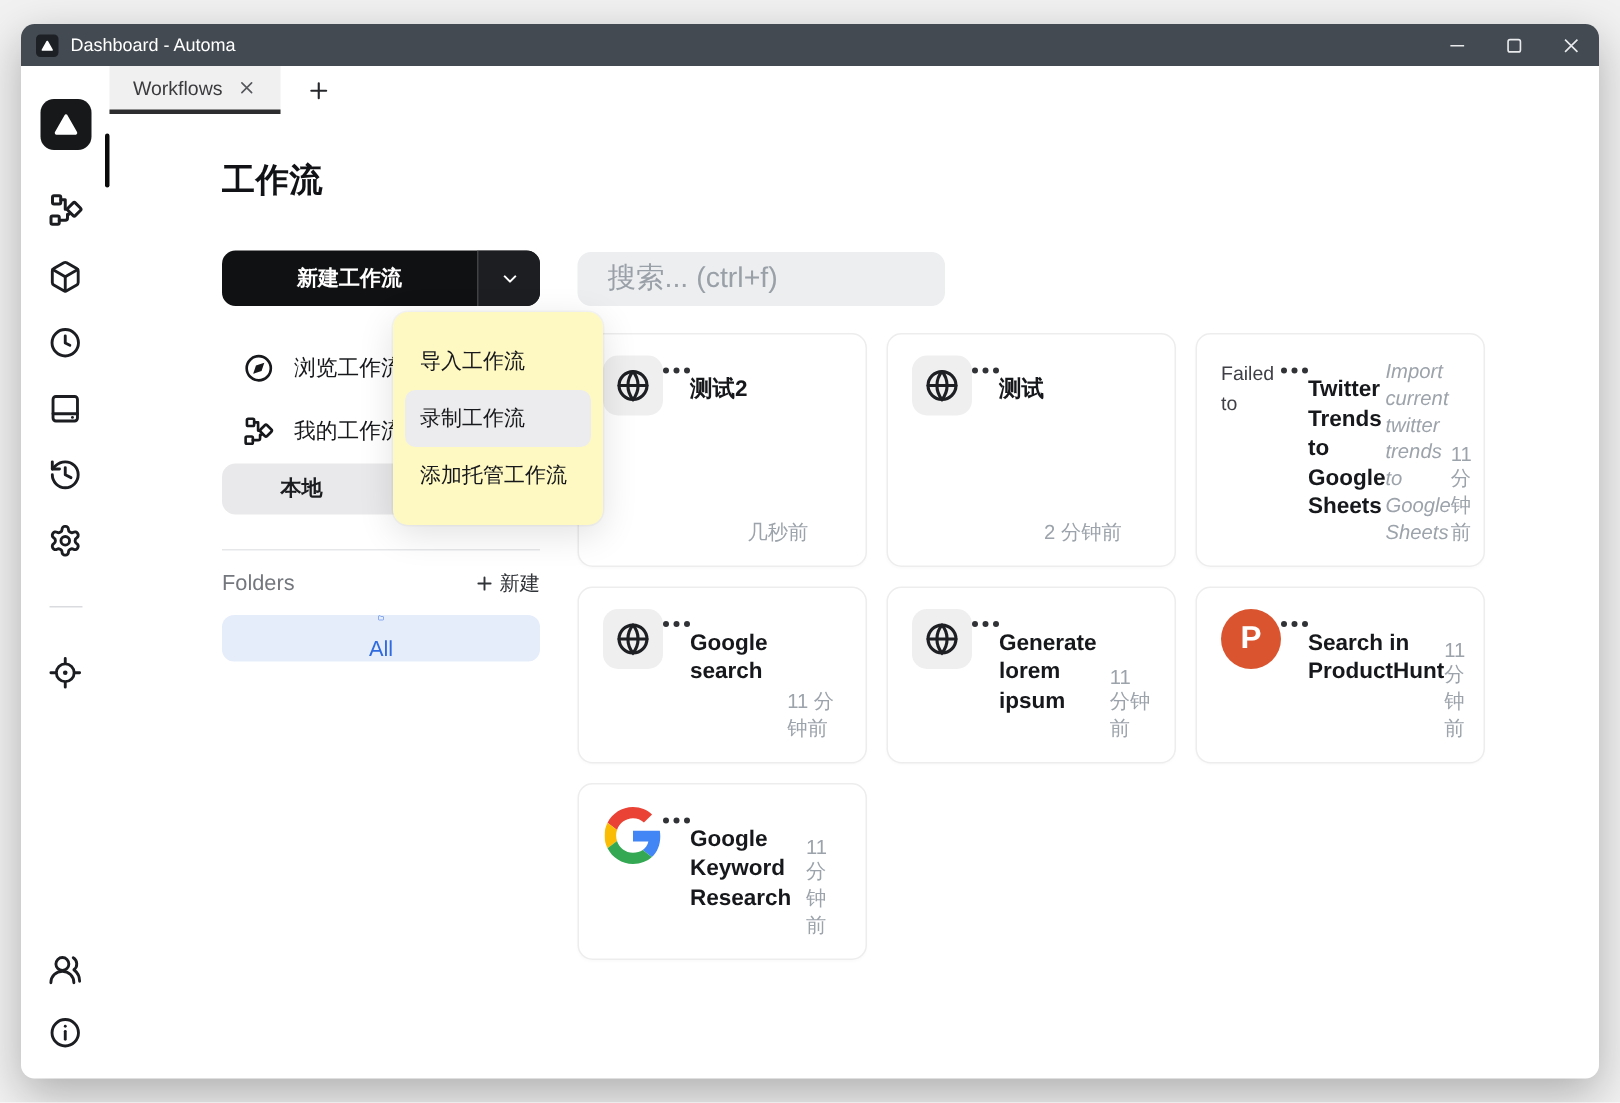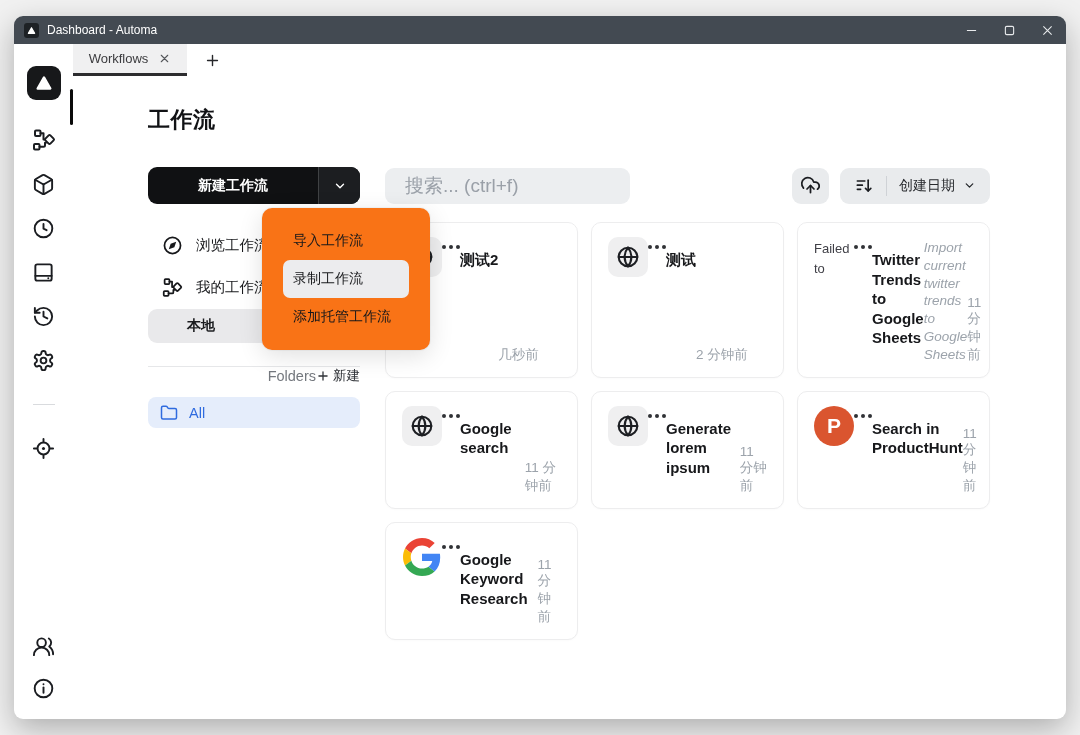--- a/index.html
+++ b/index.html
@@ -56,21 +56,21 @@
   .tab {
     width:114px; background:#f0f0f1; border-bottom:3px solid #2d2d2f;
     display:flex; align-items:center; justify-content:center; gap:10px;
     font-size:13px; color:#3b3b3e; cursor:pointer;
   }
   .tab-close { display:flex; color:#55575b; }
   .newtab-btn { width:34px; display:flex; align-items:center; justify-content:center; color:#26272a; background:none; border:none; margin-left:8px; cursor:pointer; }
   
   .main { flex:1; padding:29px 76px 0 75px; min-width:0; }
   .page-title { font-size:22px; font-weight:700; color:#111215; letter-spacing:.5px; }
-  .controls-row { display:flex; align-items:center; margin-top:32px; }
+  .controls-row { display:flex; align-items:flex-end; margin-top:32px; }
   .new-wf-btn {
     width:212px; height:37px; background:#101113; border:none; border-radius:9px;
     color:#fff; display:flex; align-items:stretch; cursor:pointer; padding:0; overflow:hidden;
   }
   .new-wf-label { flex:1; display:flex; align-items:center; justify-content:center; font-size:14px; font-weight:700; }
   .new-wf-caret { width:42px; background:#1c1e21; border-left:1px solid rgba(255,255,255,.16); display:flex; align-items:center; justify-content:center; color:#fff; }
   .search-box {
     margin-left:25px; width:245px; height:36px; background:#eceef0; border-radius:9px;
     display:flex; align-items:center; padding:0 12px; gap:8px; color:#6f757d;
   }
@@ -93,49 +93,49 @@
   .sort-select { display:flex; align-items:center; gap:8px; font-size:14px; color:#26282c; cursor:pointer; padding:0 2px; }
   
   .content-row { display:flex; margin-top:18px; }
   .left-panel { width:212px; flex:0 0 212px; margin-right:25px; }
   .lp-item { display:flex; align-items:center; gap:13px; padding:0 0 0 14px; height:22px; margin-top:12px; font-size:14.5px; color:#17181b; cursor:pointer; }
   .lp-item + .lp-item { margin-top:20px; }
   .lp-item .lp-ic { color:#17181b; display:flex; }
   .seg-pill { margin-top:11px; height:34px; background:#e9e9eb; border-radius:9px; display:flex; }
   .seg-opt { width:50%; display:flex; align-items:center; justify-content:center; font-size:14px; font-weight:700; color:#1b1c1f; cursor:pointer; }
   .lp-divider { height:1px; background:#e6e7e9; margin-top:23px; }
-  .folders-head { display:flex; align-items:center; justify-content:flex-end; }
+  .folders-head { display:flex; align-items:center; justify-content:space-between; margin-top:13px; }
   .folders-label { font-size:14.5px; color:#74787e; }
   .folders-new { display:flex; align-items:center; gap:3px; font-size:13.5px; color:#303338; background:none; border:none; cursor:pointer; font-family:"Liberation Sans",sans-serif; }
   .folder-item {
     margin-top:12px; height:31px; background:#e5edfb; border-radius:8px;
     display:flex; align-items:center; gap:11px; padding:0 12px;
-    color:#2f6bdf; font-size:14.5px; cursor:pointer;
+    color:#2f6bdf; font-size:14.5px; cursor:pointer;flex-direction:column;
   }
   
   .cards { display:grid; grid-template-columns:repeat(3,193px); gap:13px 13px; align-items:stretch; }
   .card {
     background:#fff; border:1px solid #ededee; border-radius:10px;
     padding:14px 16px 13px; display:flex; flex-direction:row; min-height:118px;
     box-shadow:0 1px 2px rgba(0,0,0,.02);
   }
   .card-head { display:flex; align-items:flex-start; justify-content:space-between; }
   .wf-icon-box { width:40px; height:40px; border-radius:10px; background:#efeff0; display:flex; align-items:center; justify-content:center; color:#1d1f23; }
   .wf-icon-plain { width:40px; height:40px; display:flex; align-items:center; justify-content:center; }
   .wf-icon-broken { width:40px; height:40px; overflow:hidden; font-size:13px; line-height:1.55; color:#3f3f46; padding-top:2px; white-space:normal; }
   .ph-circle { width:40px; height:40px; border-radius:50%; background:#da552f; color:#fff; display:flex; align-items:center; justify-content:center; font-size:21px; font-weight:700; }
   .card-menu { display:flex; gap:3px; padding-top:8px; cursor:pointer; }
   .card-menu i { width:4px; height:4px; border-radius:50%; background:#303236; }
   .card-title { margin-top:13px; font-size:15px; font-weight:700; color:#17181b; line-height:1.3; }
   .card-desc { margin-top:2px; font-size:13.5px; color:#9ca3ab; line-height:1.32;font-style:italic; }
   .card-time { margin-top:auto; padding-top:8px; font-size:13.5px; color:#9ca3ab; }
   
   .dropdown {
-    position:absolute; left:248px; top:192px; width:168px; z-index:50;
-    background:#f97316; border-radius:10px; padding:14px 21px;
+    position:absolute; left:248px; top:192px; width:140px; z-index:50;
+    background:#fef9c3; border-radius:10px; padding:14px 8px;
     box-shadow:0 6px 24px rgba(0,0,0,.12), 0 0 0 1px rgba(0,0,0,.03);
   }
   .dd-item { padding:10px 10px; font-size:14px; color:#17181b; border-radius:7px; cursor:pointer; white-space:nowrap; }
   .dd-item.active { background:#ececee; }
   svg { display:block; }
 </style>
 </head>
 <body>
 
 <div class="window">
@@ -276,45 +276,20 @@
           </button>
 
           <div class="search-box">
             <svg width="18" height="18" viewBox="0 0 24 24" fill="none" stroke="currentColor" stroke-width="2.2" stroke-linecap="round">
                 <circle cx="11" cy="11" r="7"></circle>
                 <path d="m16.5 16.5 4 4"></path>
               </svg>
             <input type="text" placeholder="搜索... (ctrl+f)" style="">
           </div>
 
-          <div class="right-controls">
-            <button class="icon-btn">
-              <svg width="21" height="21" viewBox="0 0 24 24" fill="none" stroke="currentColor" stroke-width="2" stroke-linecap="round" stroke-linejoin="round">
-                  <path d="M4 14.9A7 7 0 1 1 15.7 8h1.8a4.5 4.5 0 0 1 2.5 8.2"></path>
-                  <path d="M12 12v8"></path>
-                  <path d="m16 16-4-4-4 4"></path>
-                </svg>
-            </button>
-            <div class="sort-group">
-              <button class="sort-icon-btn">
-                <svg width="20" height="20" viewBox="0 0 24 24" fill="none" stroke="currentColor" stroke-width="2" stroke-linecap="round" stroke-linejoin="round">
-                    <path d="M4 6h9M4 11h6M4 16h4"></path>
-                    <path d="M17 5v13"></path>
-                    <path d="m13.8 14.8 3.2 3.2 3.2-3.2"></path>
-                  </svg>
-              </button>
-              <div class="sort-sep"></div>
-              <div class="sort-select">
-                <span>创建日期</span>
-                <svg width="13" height="13" viewBox="0 0 24 24" fill="none" stroke="currentColor" stroke-width="2.4" stroke-linecap="round" stroke-linejoin="round">
-                    <path d="m6 9 6 6 6-6"></path>
-                  </svg>
-              </div>
-            </div>
-          </div>
         </div>
 
         <div class="content-row">
 
           <div class="left-panel">
             <div class="lp-item">
               <span class="lp-ic">
                 <svg width="21" height="21" viewBox="0 0 24 24" fill="none" stroke="currentColor" stroke-width="2" stroke-linecap="round" stroke-linejoin="round">
                     <circle cx="12" cy="12" r="9.2"></circle>
                     <path d="m16.24 7.76-2.12 6.36-6.36 2.12 2.12-6.36z" fill="currentColor" stroke="none"></path>

